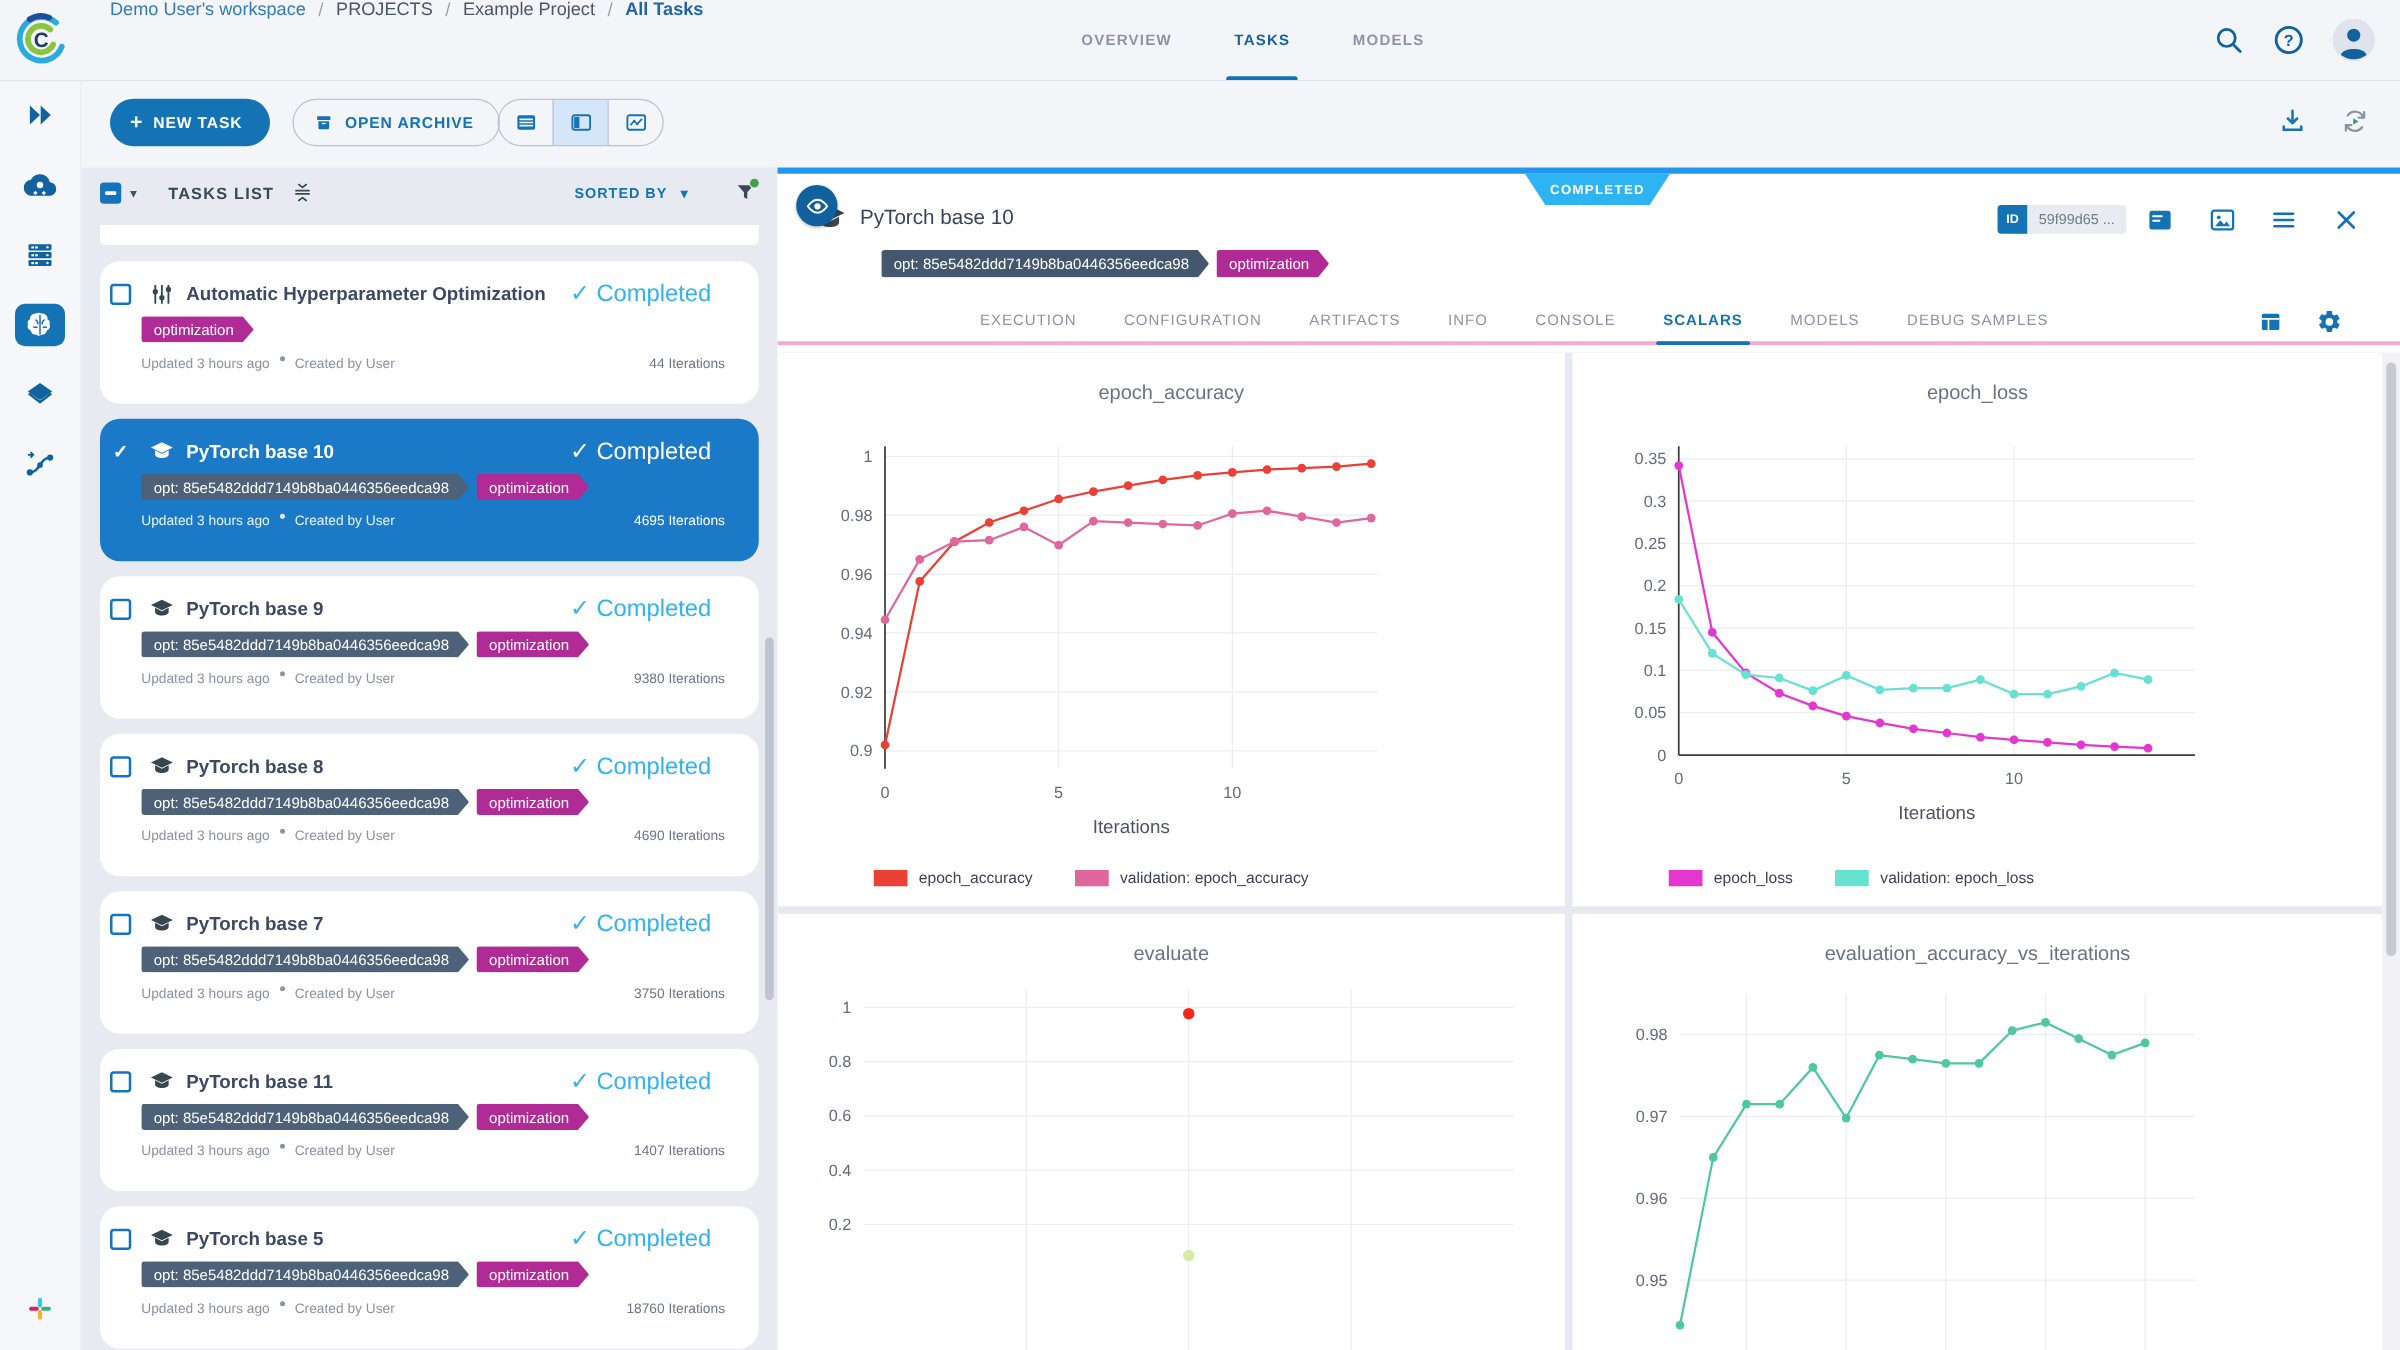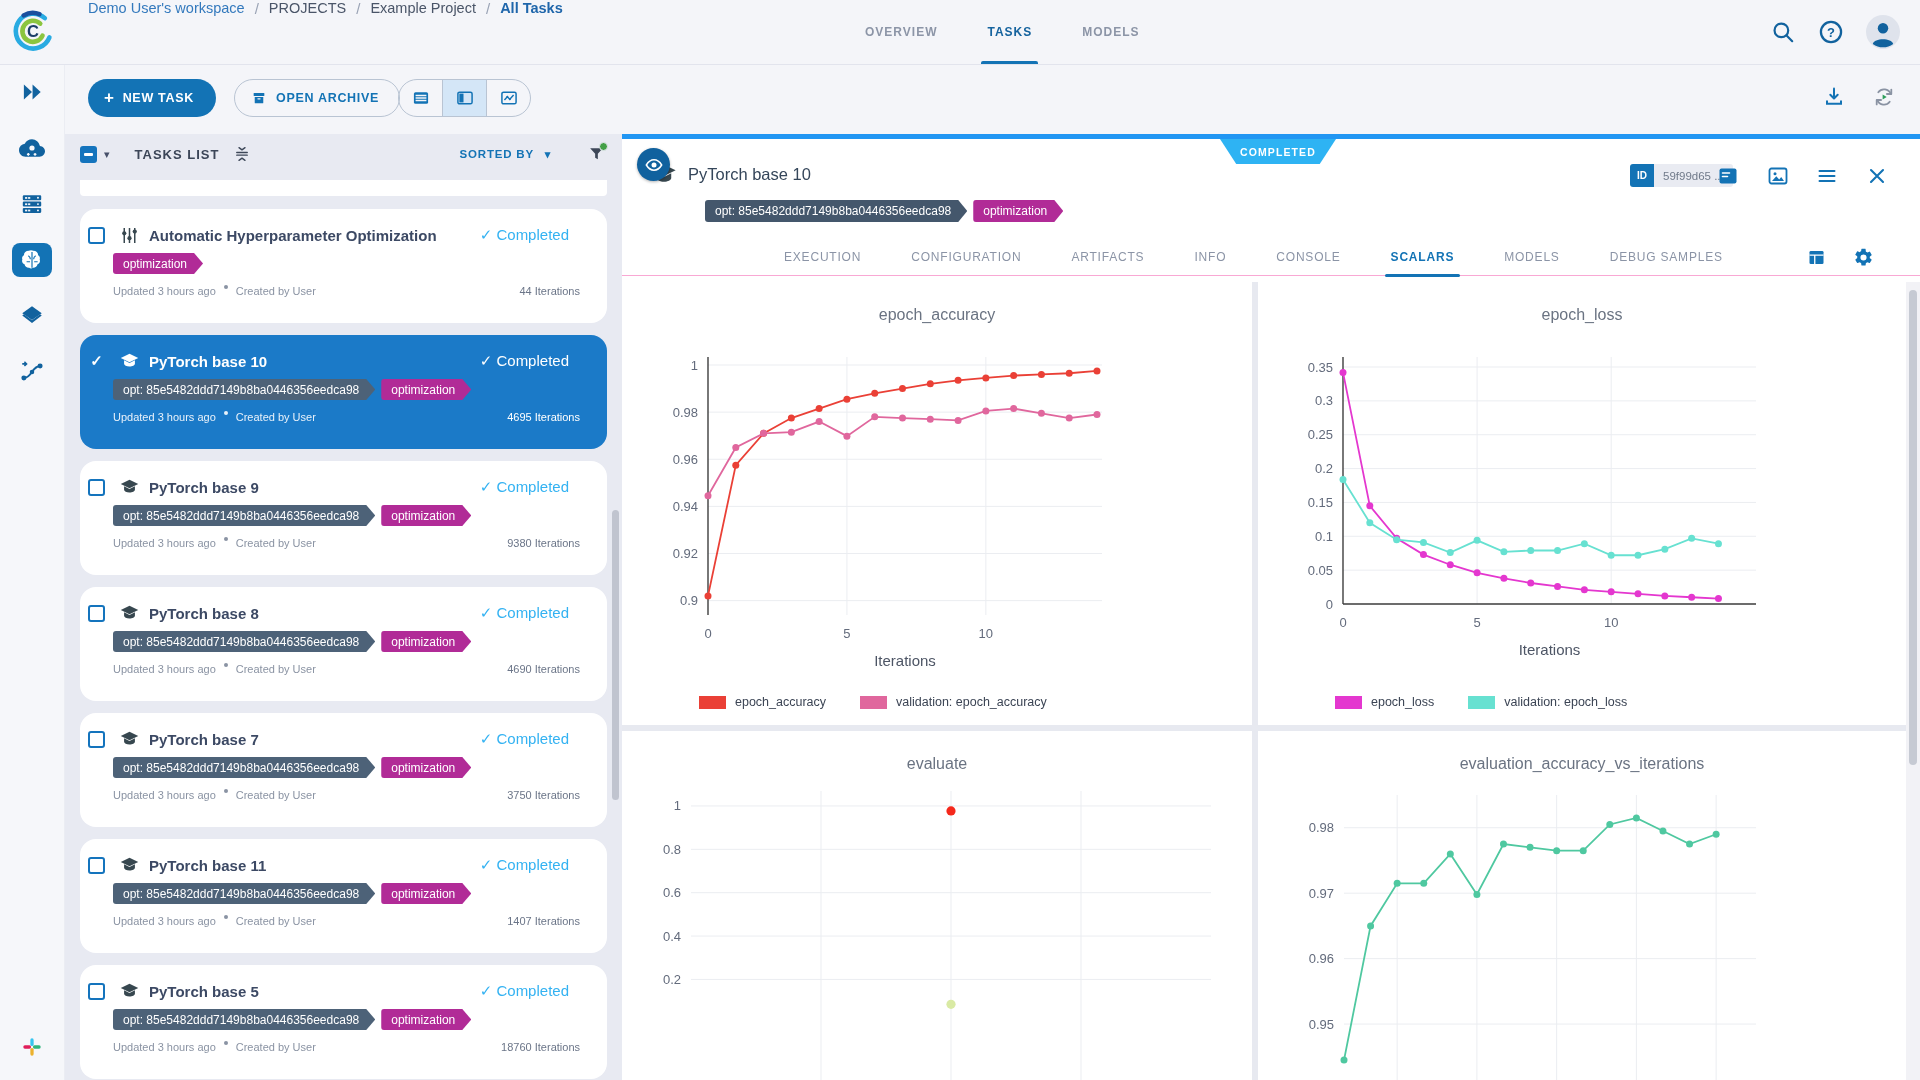--- a/index.html
+++ b/index.html
@@ -74,21 +74,21 @@
   .partial-card{height:16px;background:#fff;border-radius:0 0 4px 4px;margin-bottom:13px;}
   .task-card{position:relative;height:114px;background:#fff;border-radius:16px;margin-bottom:12px;cursor:pointer;}
   .task-card.selected{background:#1b7ac8;}
   .tc-row1{position:absolute;left:8px;top:14px;right:16px;height:24px;display:flex;align-items:center;}
   .tc-check{width:17px;height:17px;border:2px solid #1474bd;border-radius:3px;box-sizing:border-box;cursor:pointer;}
   .tc-selcheck{color:#fff;font-size:15px;font-weight:bold;width:17px;text-align:center;}
   .tc-icon{margin-left:14px;width:21px;height:21px;color:#37474f;}
   .task-card.selected .tc-icon{color:#fff;}
   .tc-name{margin-left:9px;font-size:15px;font-weight:bold;color:#3c4964;}
   .task-card.selected .tc-name{color:#fff;}
-  .tc-status{margin-left:auto;margin-right:22px;font-size:15px;color:#33b2f2;}
+  .tc-status{margin-left:auto;margin-right:22px;font-size:19px;color:#33b2f2;}
   .task-card.selected .tc-status{color:#fff;}
   .tc-tags{position:absolute;left:33px;top:44px;display:flex;gap:6px;}
   .tag{height:21px;display:flex;align-items:center;color:#fff;font-size:12px;padding:0 16px 0 10px;
        clip-path:polygon(0 0,calc(100% - 9px) 0,100% 50%,calc(100% - 9px) 100%,0 100%);
        border-radius:3px 0 0 3px;white-space:nowrap;}
   .tc-meta{position:absolute;left:33px;top:76px;right:27px;display:flex;
            font-size:11px;color:#8a93a3;}
   .task-card.selected .tc-meta{color:#e8f1fa;}
   .tc-meta .sep-dot{width:4px;height:4px;border-radius:50%;background:currentColor;margin:0 8px;}
   .tc-iters{margin-left:auto;color:#6b7588;}
@@ -97,29 +97,29 @@
                border-radius:4px;opacity:.85;cursor:pointer;}
 
   
   #detail{position:absolute;left:622px;top:134px;width:1298px;height:946px;background:#fff;}
   #d-topline{position:absolute;left:0;top:0;width:100%;height:5px;background:#2196f3;}
   #d-ribbon{position:absolute;left:598px;top:5px;width:116px;height:25px;background:#2eb3f3;
             clip-path:polygon(0 0,100% 0,86% 100%,14% 100%);display:flex;align-items:center;
             justify-content:center;color:#fff;font-size:10.5px;font-weight:bold;letter-spacing:1.1px;}
   #d-title-icon{position:absolute;left:28px;top:27px;width:28px;height:28px;color:#37474f;}
   #d-title{position:absolute;left:66px;top:31px;font-size:16.5px;color:#35465a;}
-  #d-idbadge{position:absolute;left:1008px;top:30px;height:23px;display:flex;cursor:pointer;}
+  #d-idbadge{position:absolute;left:976px;top:30px;height:23px;display:flex;cursor:pointer;}
   #d-id-label{background:#1373b5;color:#fff;font-size:10px;font-weight:bold;display:flex;align-items:center;
               padding:0 7px;border-radius:3px 0 0 3px;}
   #d-id-value{background:#e9ebf2;color:#707a8a;font-size:11.5px;display:flex;align-items:center;
               padding:0 9px;border-radius:0 3px 3px 0;}
   .d-hicon{position:absolute;top:30px;width:24px;height:24px;color:#1373b5;cursor:pointer;}
   #d-tags{position:absolute;left:83px;top:66px;display:flex;gap:6px;}
-  #d-tabs{position:absolute;left:0;top:104px;width:1298px;height:38px;border-bottom:1px solid #f9a8d4;
-          display:flex;align-items:center;padding-left:150px;box-sizing:border-box;gap:26px;}
+  #d-tabs{position:absolute;left:0;top:104px;width:1298px;height:38px;border-bottom:3px solid #f9a8d4;
+          display:flex;align-items:center;padding-left:150px;box-sizing:border-box;gap:14px;}
   .d-tab{position:relative;height:38px;display:flex;align-items:center;padding:0 12px;font-size:12px;
          letter-spacing:.8px;color:#8b94a6;cursor:pointer;white-space:nowrap;}
   .d-tab.active{color:#1373b5;font-weight:bold;}
   .d-tab.active:after{content:"";position:absolute;left:6px;right:6px;bottom:-1px;height:3px;
          background:#1373b5;border-radius:2px;}
   #d-tabs-icons{position:absolute;right:46px;top:104px;height:38px;display:flex;gap:26px;align-items:center;}
   #d-tabs-icons svg{width:21px;height:21px;color:#1373b5;cursor:pointer;}
 
   #d-content{position:absolute;left:0;top:148px;width:1284px;height:798px;background:#e7e9f0;
              display:grid;grid-template-columns:630px 648px;grid-auto-rows:443px;gap:6px;overflow:hidden;}

